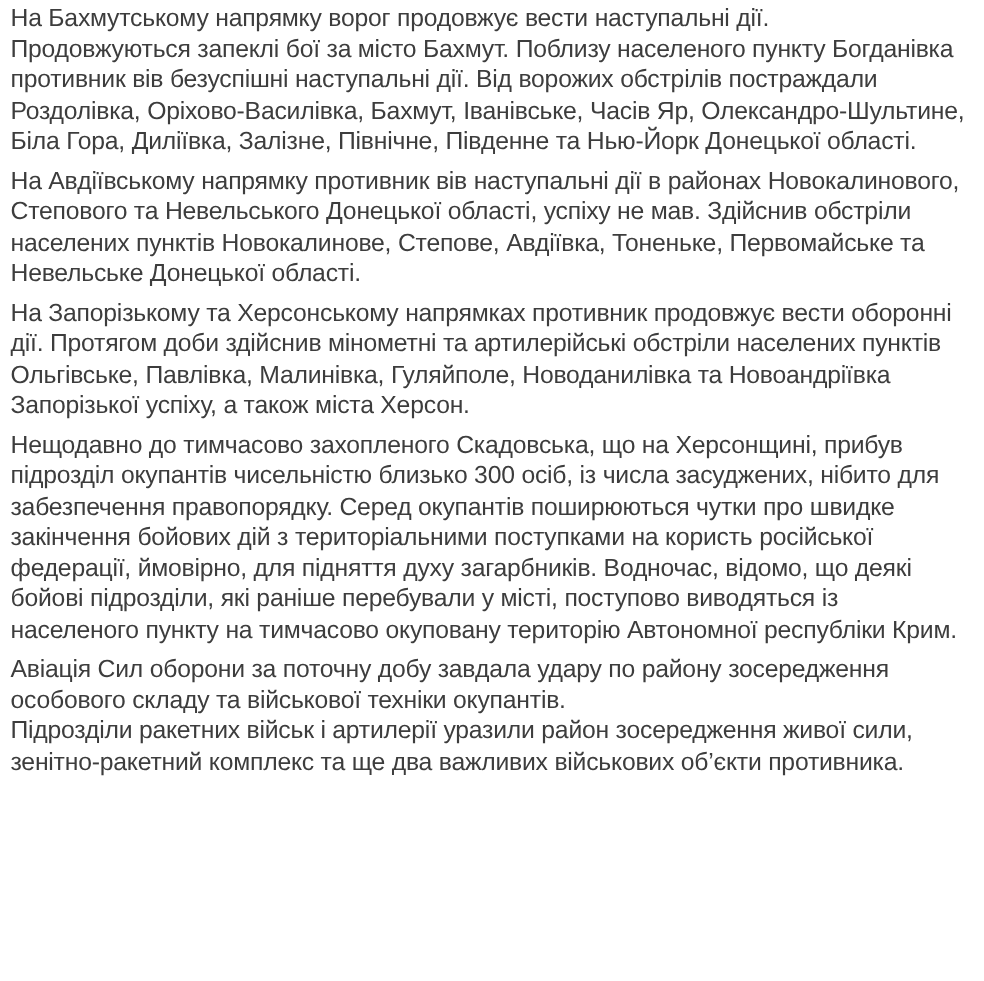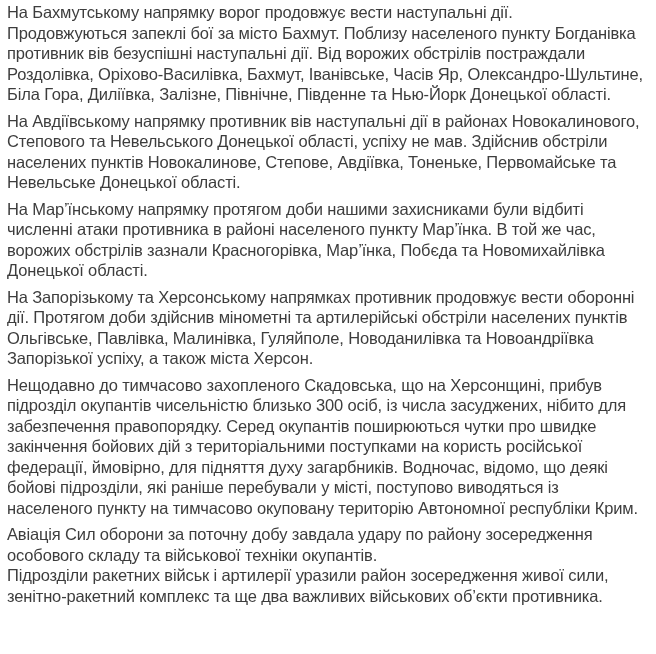--- a/index.html
+++ b/index.html
@@ -32,18 +32,17 @@
     margin-bottom: 0;
   }
 </style>
 </head>
 <body style="background: rgb(255, 255, 255);">
 
 <div class="page">
   <div class="post-body" id="post-body" style="color: rgb(61, 61, 61);">
       <p>На Бахмутському напрямку ворог продовжує вести наступальні дії.<br>Продовжуються запеклі бої за місто Бахмут. Поблизу населеного пункту Богданівка противник вів безуспішні наступальні дії. Від ворожих обстрілів постраждали Роздолівка, Оріхово-Василівка, Бахмут, Іванівське, Часів Яр, Олександро-Шультине, Біла Гора, Диліївка, Залізне, Північне, Південне та Нью-Йорк Донецької області.</p>
       <p>На Авдіївському напрямку противник вів наступальні дії в районах Новокалинового, Степового та Невельського Донецької області, успіху не мав. Здійснив обстріли населених пунктів Новокалинове, Степове, Авдіївка, Тоненьке, Первомайське та Невельське Донецької області.</p>
-      <p>На Мар’їнському напрямку протягом доби нашими захисниками були відбиті численні атаки противника в районі населеного пункту Мар’їнка. В той же час, ворожих обстрілів зазнали Красногорівка, Мар’їнка, Побєда та Новомихайлівка Донецької області.</p>
       <p>На Запорізькому та Херсонському напрямках противник продовжує вести  оборонні дії. Протягом доби здійснив мінометні  та артилерійські обстріли населених пунктів Ольгівське, Павлівка, Малинівка, Гуляйполе, Новоданилівка та Новоандріївка Запорізької успіху, а також міста Херсон.</p>
       <p>Нещодавно до тимчасово захопленого Скадовська, що на Херсонщині, прибув підрозділ окупантів чисельністю близько 300 осіб, із числа засуджених, нібито для забезпечення правопорядку. Серед окупантів поширюються чутки про швидке закінчення бойових дій з територіальними поступками на користь російської федерації, ймовірно, для підняття духу загарбників. Водночас, відомо, що деякі бойові підрозділи, які раніше перебували у місті, поступово виводяться із населеного пункту на тимчасово окуповану територію Автономної республіки Крим.</p>
       <p>Авіація Сил оборони за поточну добу завдала удару по району зосередження особового складу та військової техніки окупантів.<br>Підрозділи ракетних військ і артилерії уразили район зосередження живої сили, зенітно-ракетний комплекс та ще два важливих військових об’єкти противника.</p>
     </div>
 </div>
 
 </body></html>

